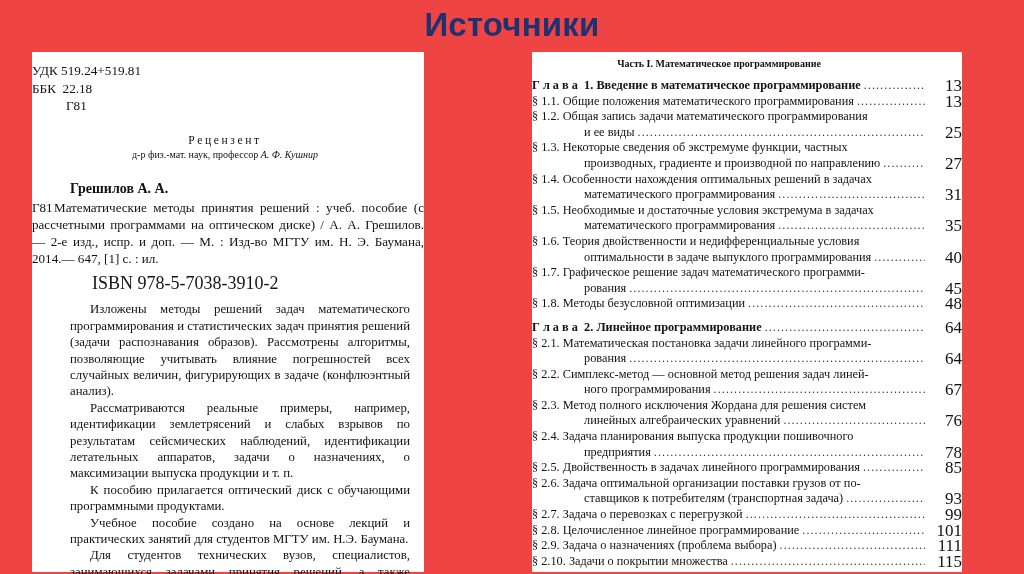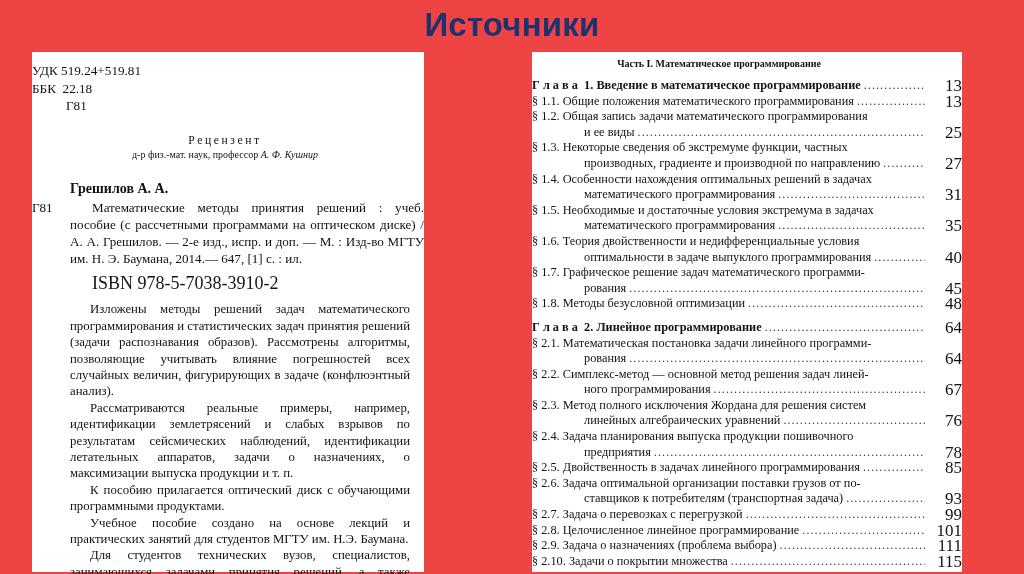--- a/index.html
+++ b/index.html
@@ -86,21 +86,20 @@
     font-size: 13.1px;
     line-height: 17.2px;
     color: #121212;
   }
   .biblio .sig {
     position: absolute;
     left: 0; top: 0;
     font-size: 13.1px;
   }
   .biblio .biblio-body {
-    margin-left: 38px;
     text-align: justify;
     text-indent: 22px;
   }
   .isbn {
     margin-left: 60px;
     margin-top: 6px;
     font-size: 18px;
   }
 
   .annot {

